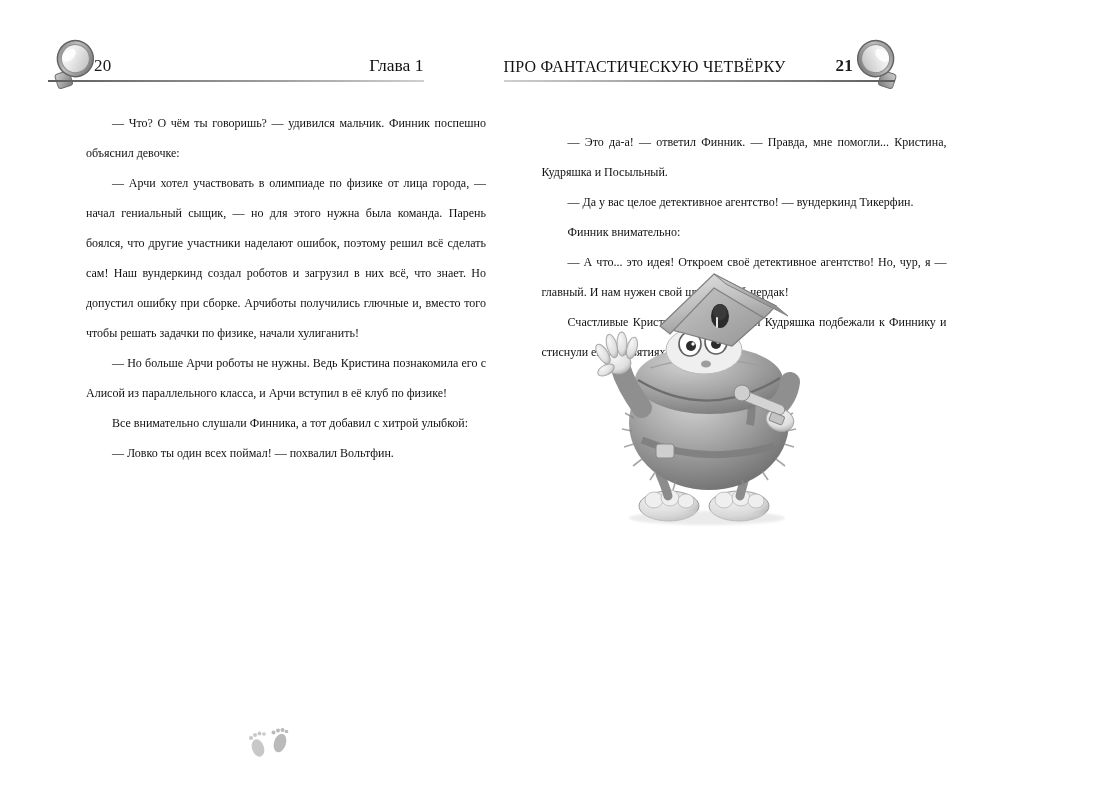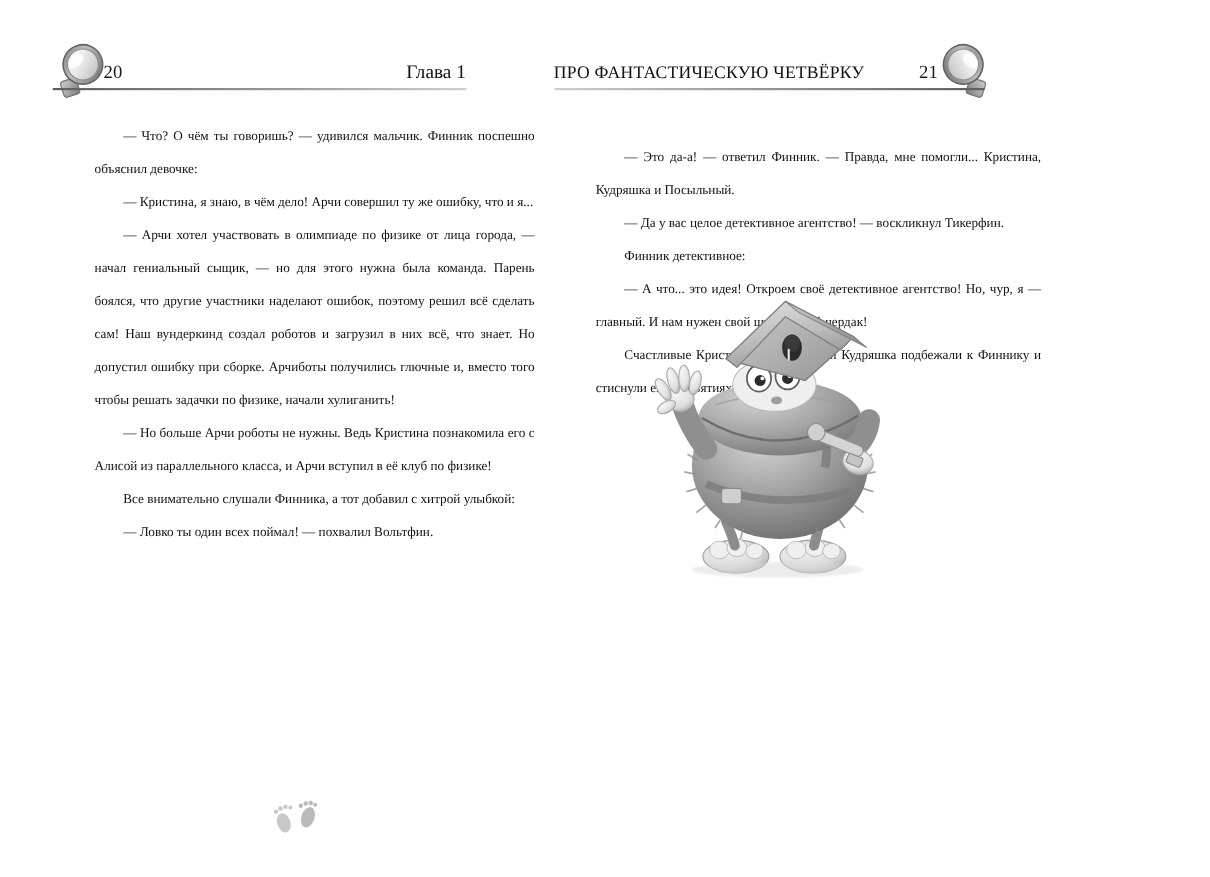--- a/index.html
+++ b/index.html
@@ -45,21 +45,21 @@
   }
 
   .folio {
     position: absolute;
     bottom: 2px;
     font-size: 17px;
     letter-spacing: 0.3px;
     color: #1a1a1a;
   }
   .page-left .folio  { left: 46px; }
-  .page-right .folio { right: 42px; }
+  .page-right .folio { right: 42px; font-weight: bold; }
 
   .runhead-title {
     position: absolute;
     bottom: 2px;
     font-size: 17.5px;
     color: #111111;
     white-space: nowrap;
   }
   .page-left .runhead-title  { right: 0; font-family: Liberation Serif, serif; }
   .page-right .runhead-title {
@@ -171,21 +171,20 @@
     <div class="runhead">
       <div class="runhead-row">
         <span class="folio">20</span>
         <span class="runhead-title">Глава 1</span>
       </div>
       <div class="rule"></div>
     </div>
 
     <div class="body-col">
       <p class="para">— Что? О чём ты говоришь? — удивился мальчик. Финник поспешно объяснил девочке:</p>
-      <p class="para">— Кристина, я знаю, в чём дело! Арчи совершил ту же ошибку, что и я...</p>
       <p class="para">— Арчи хотел участвовать в олимпиаде по физике от лица города, — начал гениальный сыщик, — но для этого нужна была команда. Парень боялся, что другие участники наделают ошибок, поэтому решил всё сделать сам! Наш вундеркинд создал роботов и загрузил в них всё, что знает. Но допустил ошибку при сборке. Арчиботы получились глючные и, вместо того чтобы решать задачки по физике, начали хулиганить!</p>
       <p class="para">— Но больше Арчи роботы не нужны. Ведь Кристина познакомила его с Алисой из параллельного класса, и Арчи вступил в её клуб по физике!</p>
       <p class="para">Все внимательно слушали Финника, а тот добавил с хитрой улыбкой:</p>
       <p class="para">— Ловко ты один всех поймал! — похвалил Вольтфин.</p>
     </div>
 
     <div class="ornament">
       <svg viewBox="0 0 64 40" width="64" height="40" aria-hidden="true">
         <g fill="#bfbfbf" opacity="0.85">
           <ellipse cx="18" cy="26" rx="6" ry="9" transform="rotate(-18 18 26)"></ellipse>
@@ -238,22 +237,22 @@
     <div class="runhead">
       <div class="runhead-row">
         <span class="runhead-title">ПРО ФАНТАСТИЧЕСКУЮ ЧЕТВЁРКУ</span>
         <span class="folio">21</span>
       </div>
       <div class="rule"></div>
     </div>
 
     <div class="body-col">
       <p class="para">— Это да-а! — ответил Финник. — Правда, мне помогли... Кристина, Кудряшка и Посыльный.</p>
-      <p class="para">— Да у вас целое детективное агентство! — воскликнул Тикерфин.</p>
-      <p class="para">Финник детективное:</p>
+      <p class="para">— Да у вас целое детективное агентство! — вундеркинд Тикерфин.</p>
+      <p class="para">Финник внимательно:</p>
       <p class="para">— А что... это идея! Откроем своё детективное агентство! Но, чур, я — главный. И нам нужен свой штаб. Штаб-чердак!</p>
       <p class="para">Счастливые Кристина, Посыльный и Кудряшка подбежали к Финнику и стиснули его в объятиях.</p>
     </div>
 
     <div class="illustration">
       <svg viewBox="0 0 300 260" width="300" height="260" aria-hidden="true">
         <defs>
           <radialGradient id="bodyG" cx="40%" cy="30%" r="75%">
             <stop offset="0%" stop-color="#d8d8d8"></stop>
             <stop offset="45%" stop-color="#aaaaaa"></stop>

